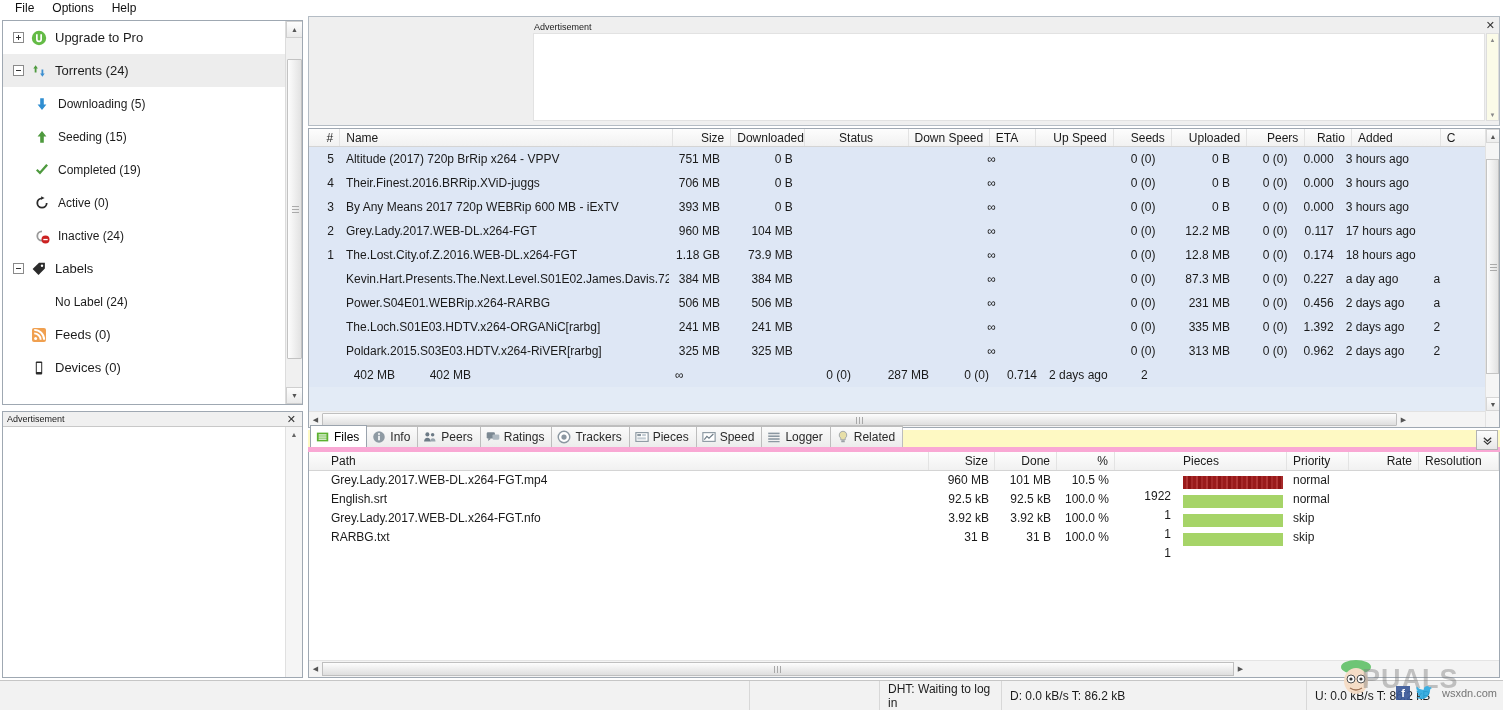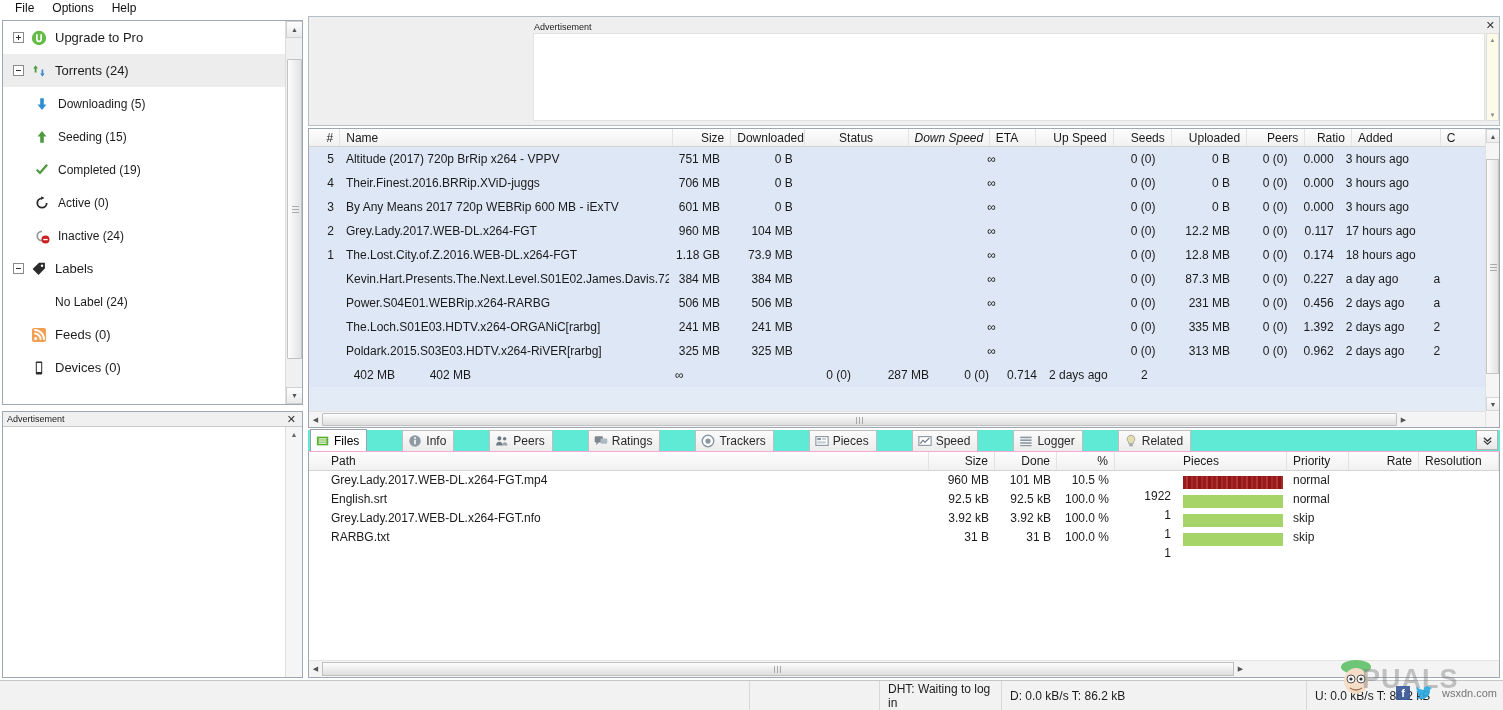--- a/index.html
+++ b/index.html
@@ -314,23 +314,22 @@
     left: 3px; top: 414px;
     width: 1192px; height: 248px;
     background: #fff;
   }
   .tabstrip {
     position: relative;
     height: 22px;
     display: flex;
     align-items: flex-end;
     padding-left: 2px;
-    border-bottom: 1px solid #f9a8d4;
-    background: #5eead4;
-    gap: 36px;
+    border-bottom: 5px solid #f9a8d4;
+    background: #fef9c3;
   }
   .tab {
     height: 21px;
     display: flex; align-items: center;
     padding: 0 7px 0 5px;
     font-size: 12px;
     border: 1px solid #bdbdbd;
     border-bottom: none;
     background: linear-gradient(#fbfbfb,#ececec);
     margin-right: -1px;
@@ -590,21 +589,21 @@
         <div class="top-ad-close">✕</div>
       </div>
 
       <div class="torrent-panel">
         <div class="grid-head" id="torrent-head">
             <div class="hc num" style="text-align: right;">#</div>
             <div class="hc name">Name</div>
             <div class="hc size" style="text-align: right;">Size</div>
             <div class="hc dl" style="text-align: right;">Downloaded</div>
             <div class="hc stat" style="text-align: center; padding: 0px;">Status</div>
-            <div class="hc dsp" style="text-align: right; font-style: italic;">Down Speed</div>
+            <div class="hc dsp" style="text-align: right;">Down Speed</div>
             <div class="hc eta">ETA</div>
             <div class="hc usp">Up Speed</div>
             <div class="hc seeds" style="text-align: right;">Seeds</div>
             <div class="hc upl" style="text-align: right;">Uploaded</div>
             <div class="hc peers" style="text-align: right;">Peers</div>
             <div class="hc ratio" style="text-align: right;">Ratio</div>
             <div class="hc added">Added</div>
             <div class="hc compl">C</div>
           </div>
         <div class="rowarea" id="torrent-rows">
@@ -640,21 +639,21 @@
               <div class="c seeds">0 (0)</div>
               <div class="c upl">0 B</div>
               <div class="c peers">0 (0)</div>
               <div class="c ratio">0.000</div>
               <div class="c added">3 hours ago</div>
               <div class="c compl"></div>
             </div>
             <div class="trow">
               <div class="c num">3</div>
               <div class="c name">By Any Means 2017 720p WEBRip 600 MB - iExTV</div>
-              <div class="c size">601 MB</div>
+              <div class="c size">393 MB</div>
               <div class="c dl">0 B</div>
               <div class="c stat">
                 <div class="pbar-label grey">Connecting to peer</div>
               </div>
               <div class="c dsp"></div>
               <div class="c eta" style="text-align: left;">∞</div>
               <div class="c usp"></div>
               <div class="c seeds">0 (0)</div>
               <div class="c upl">0 B</div>
               <div class="c peers">0 (0)</div>

